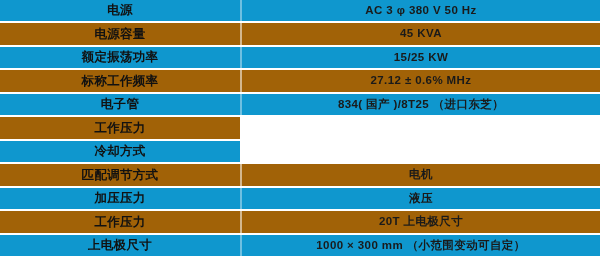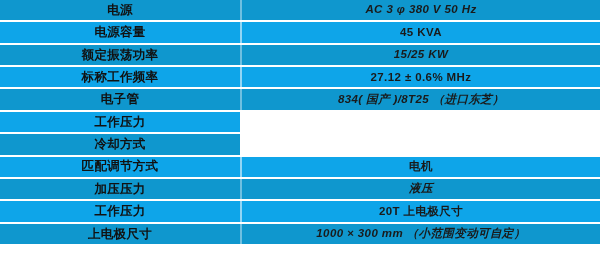--- a/index.html
+++ b/index.html
@@ -22,21 +22,21 @@
     box-sizing: border-box;
     border-radius: 7px;
   }
   .spec-row {
     display: flex;
     flex: 1 1 0;
     min-height: 0;
     margin-bottom: 2px;
   }
   .spec-row:last-child {
-    margin-bottom: 12px;
+    margin-bottom: 0;
     justify-content: flex-end;
   }
   .cell {
     display: flex;
     align-items: center;
     justify-content: center;
     box-sizing: border-box;
     line-height: 1;
     white-space: nowrap;
     overflow: hidden;
@@ -54,25 +54,24 @@
     font-size: 11.5px;
     font-weight: 700;
     color: #1a1a1a;
     letter-spacing: 0.4px;
     border-left: 2px solid rgba(255,255,255,0.45);
   }
   .row-blue .cell {
     background: #0f97ce;
   }
   .row-orange .cell {
-    background: #0ea5e9;
+    background: #a16207;
   }
   .row-blue .cell-value {
     border-left-color: rgba(255,255,255,0.40);
-    font-style: italic;
   }
   .row-orange .cell-value {
     border-left-color: rgba(255,255,255,0.55);
   }
 </style>
 </head>
 <body>
 
 <div id="spec-table">
 

